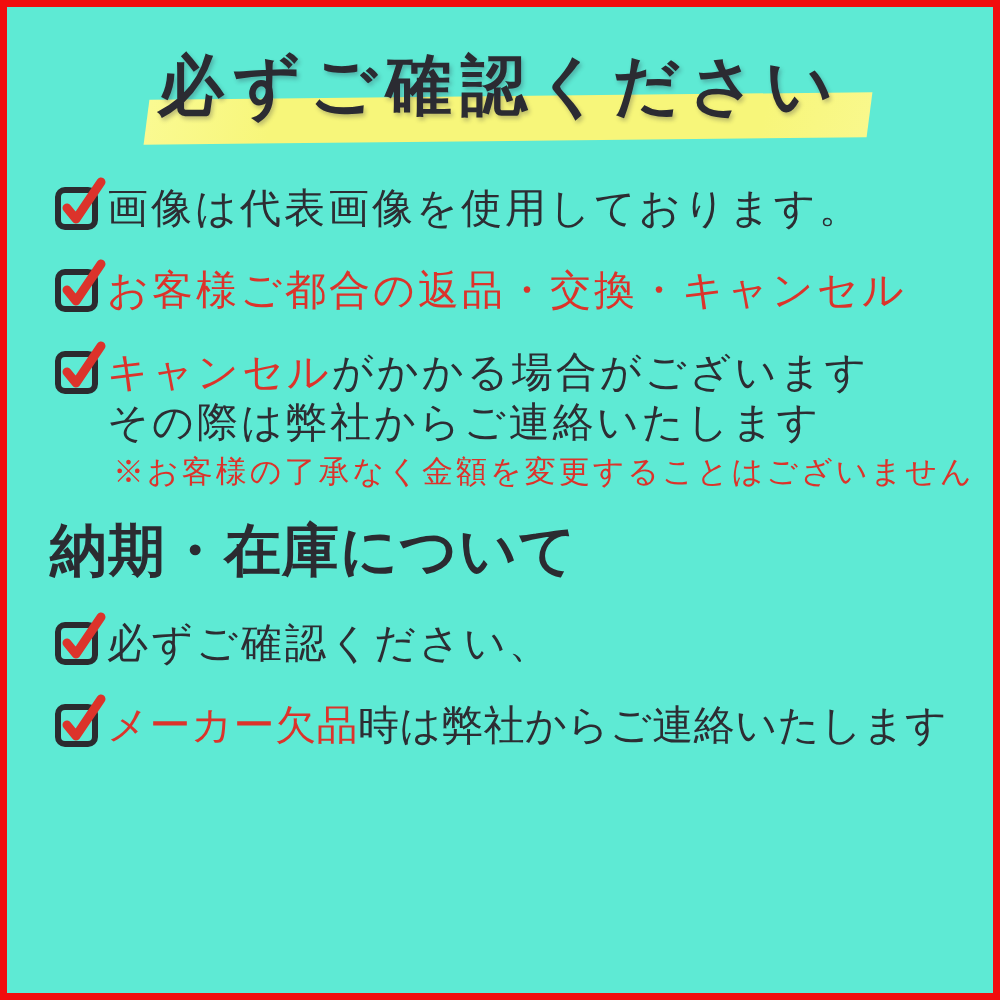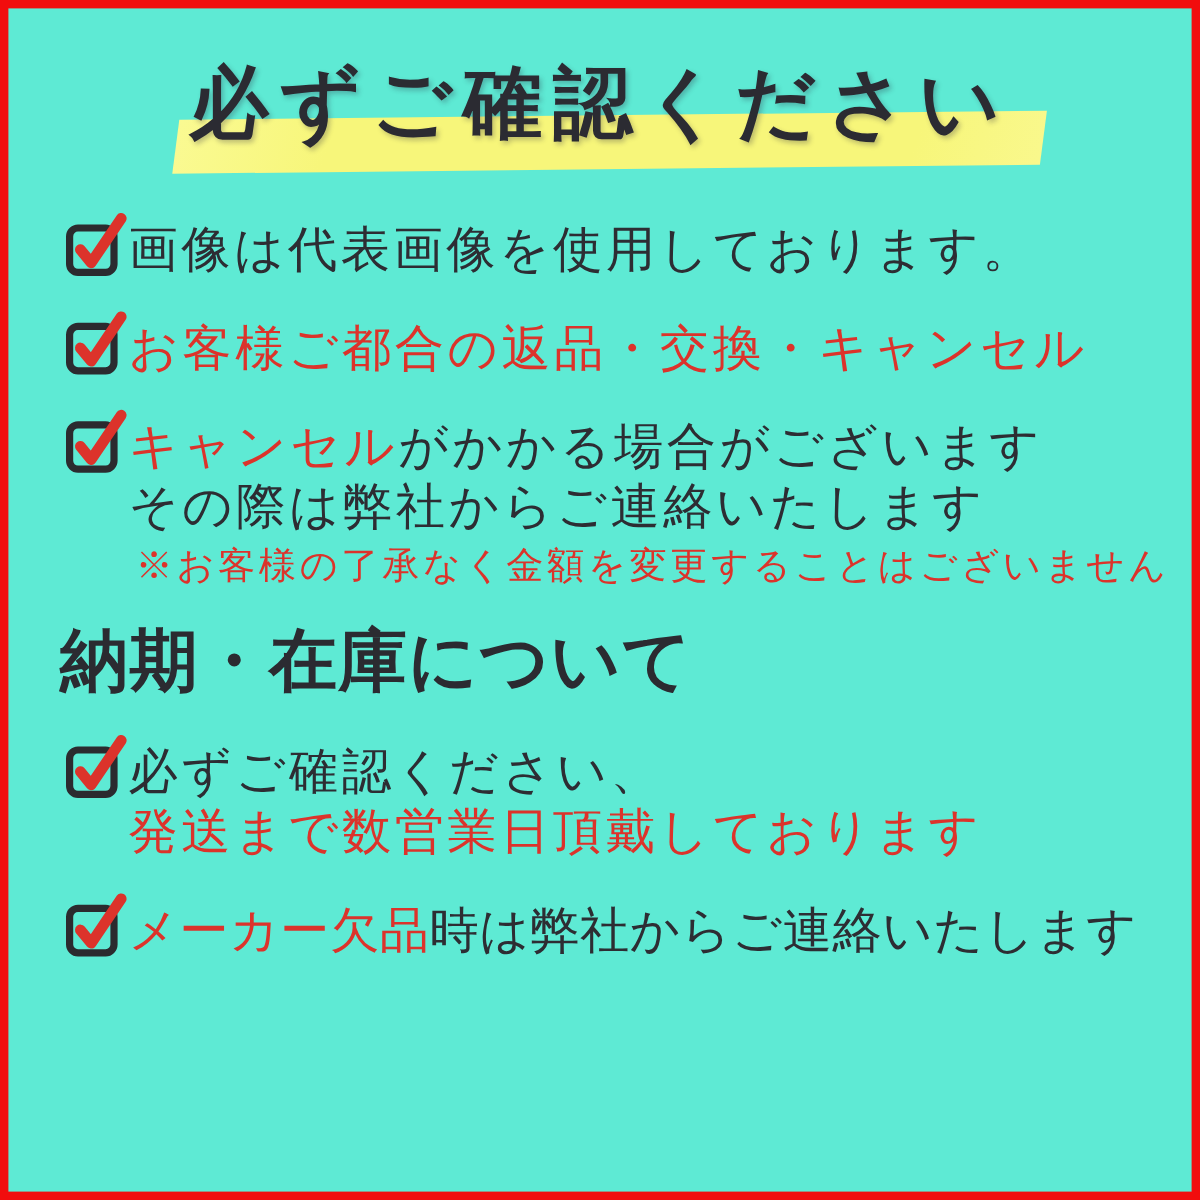--- a/index.html
+++ b/index.html
@@ -120,21 +120,20 @@
         </div>
       </div>
       <div class="section">
         <h2 class="section-heading">納期・在庫について</h2>
         <div class="notice-item">
           <svg class="checkbox" viewBox="0 0 50 56" aria-hidden="true">
             <rect x="4" y="15" width="37" height="37" rx="7" fill="none" stroke="#2b2b2f" stroke-width="6"></rect>
             <polyline points="13,33 22,44 47,7" fill="none" stroke="#dc332b" stroke-width="9" stroke-linecap="round" stroke-linejoin="round"></polyline>
           </svg>
           <div class="item-line"><span class="seg-black">必ずご確認ください、</span></div>
-          <div class="item-line"><span class="seg-red">発送まで数営業日頂戴しております</span></div>
         </div>
         <div class="notice-item tight">
           <svg class="checkbox" viewBox="0 0 50 56" aria-hidden="true">
             <rect x="4" y="15" width="37" height="37" rx="7" fill="none" stroke="#2b2b2f" stroke-width="6"></rect>
             <polyline points="13,33 22,44 47,7" fill="none" stroke="#dc332b" stroke-width="9" stroke-linecap="round" stroke-linejoin="round"></polyline>
           </svg>
           <div class="item-line"><span class="seg-red">メーカー欠品</span><span class="seg-black">時は弊社からご連絡いたします</span></div>
         </div>
       </div>
     </div>

